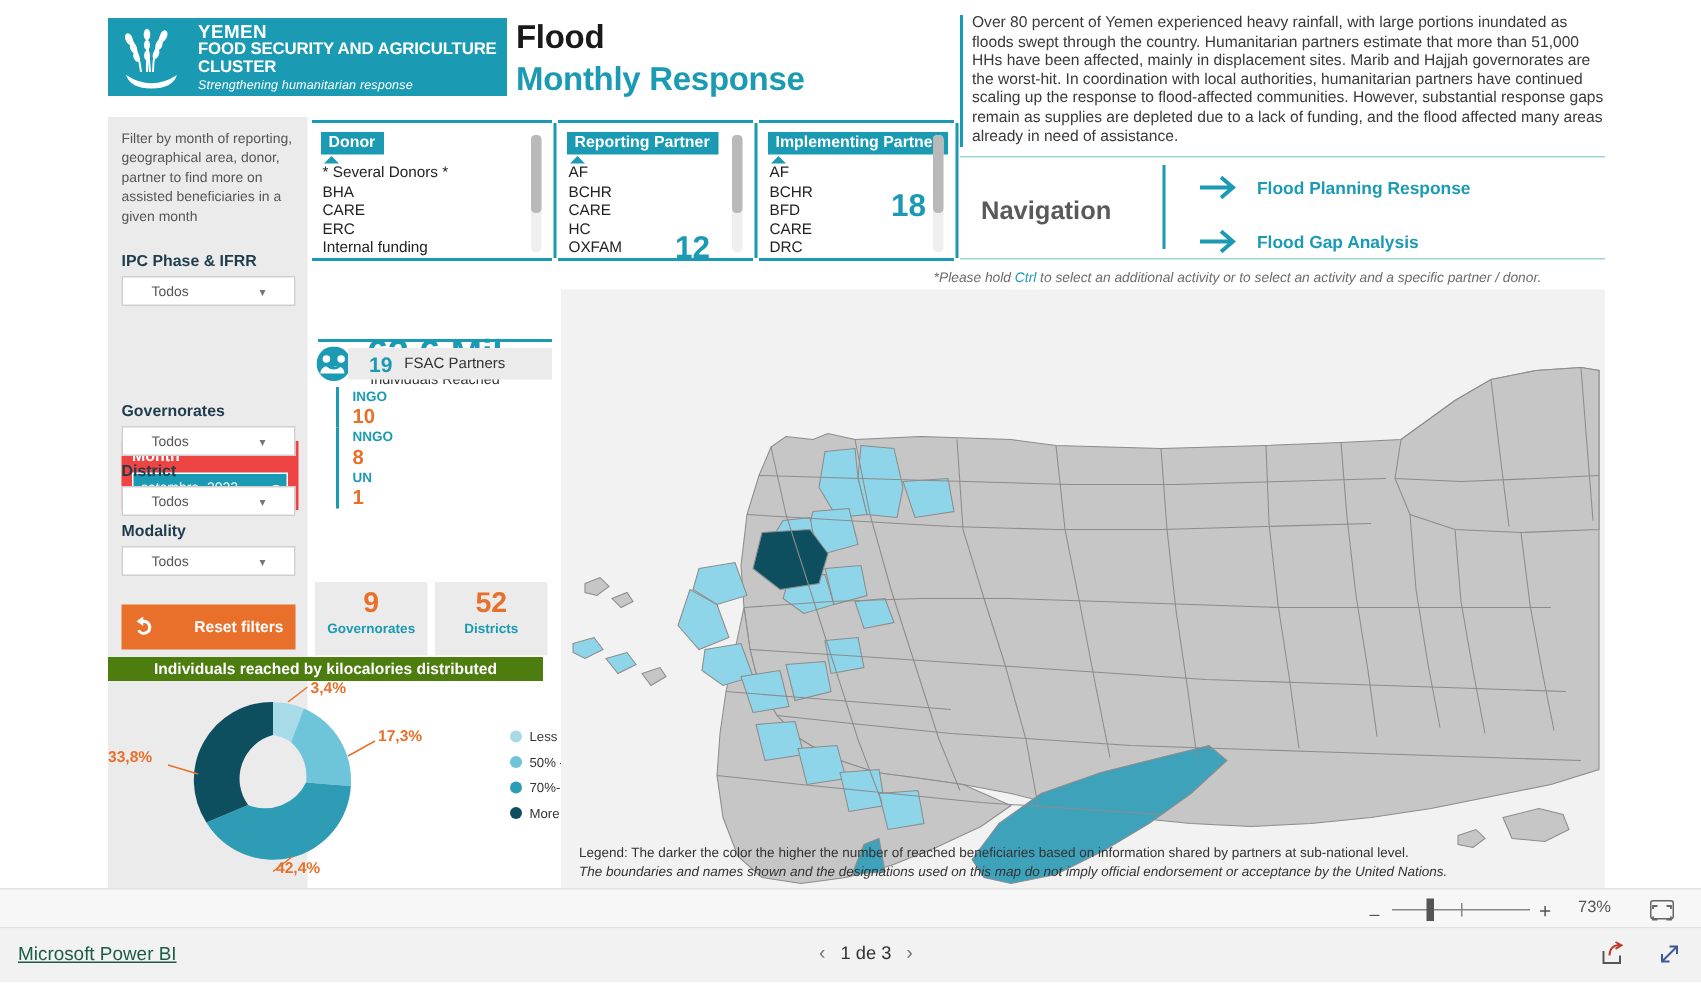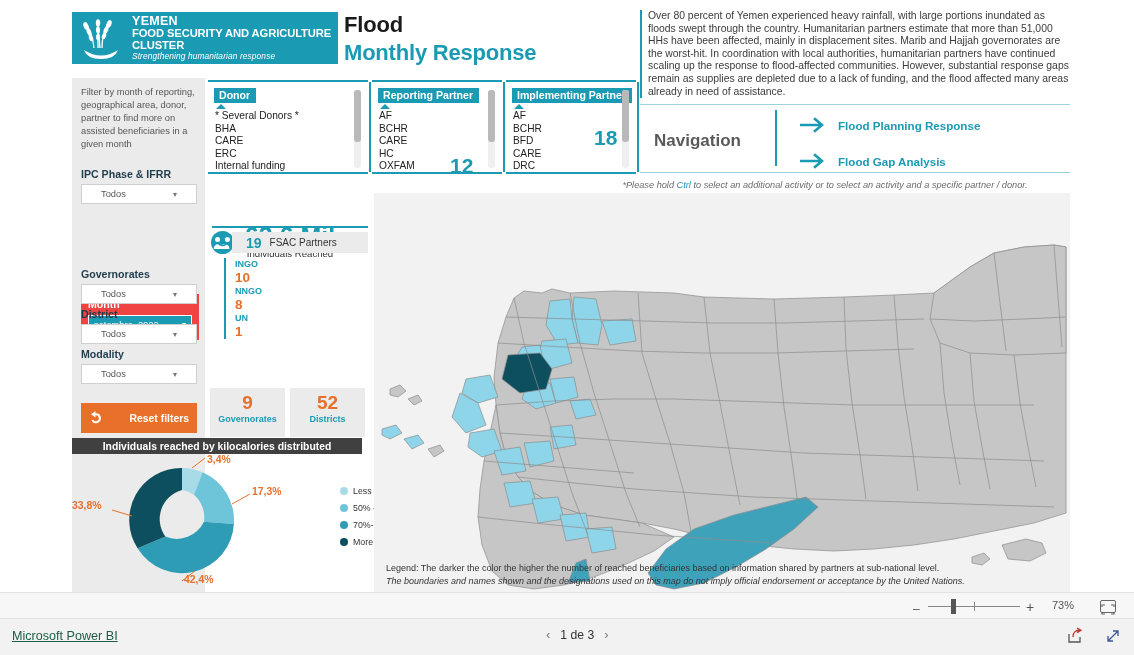--- a/index.html
+++ b/index.html
@@ -178,21 +178,21 @@
   .stat-box {
     position: absolute; top: 388px; width: 75px; height: 49px;
     background: #ebebeb; text-align: center; padding-top: 4px;
   }
   .stat-box .sval { font-size: 19px; font-weight: bold; color: #e8702a; line-height: 22px; }
   .stat-box .slab { font-size: 9px; color: #1b9ab4; font-weight: bold; }
 
   
   .donut-title {
     position: absolute; left: 72px; top: 438px; width: 290px; height: 16px;
-    background: #404040; color: #fff; font-size: 10.4px; font-weight: bold;
+    background: #4d7c0f; color: #fff; font-size: 10.4px; font-weight: bold;
     display: flex; align-items: center; justify-content: center;
   }
   .donut-area { position: absolute; left: 72px; top: 454px; width: 290px; height: 136px; }
   .dlabel { position: absolute; font-size: 10.4px; font-weight: bold; color: #e8702a; }
   .dlegend { position: absolute; left: 268px; top: 32px; }
   .dleg-row { display: flex; align-items: center; margin-bottom: 7px; }
   .dleg-dot { width: 8px; height: 8px; border-radius: 50%; flex: 0 0 8px; }
   .dleg-txt { margin-left: 5px; font-size: 8.8px; color: #333; white-space: nowrap; }
 
   

